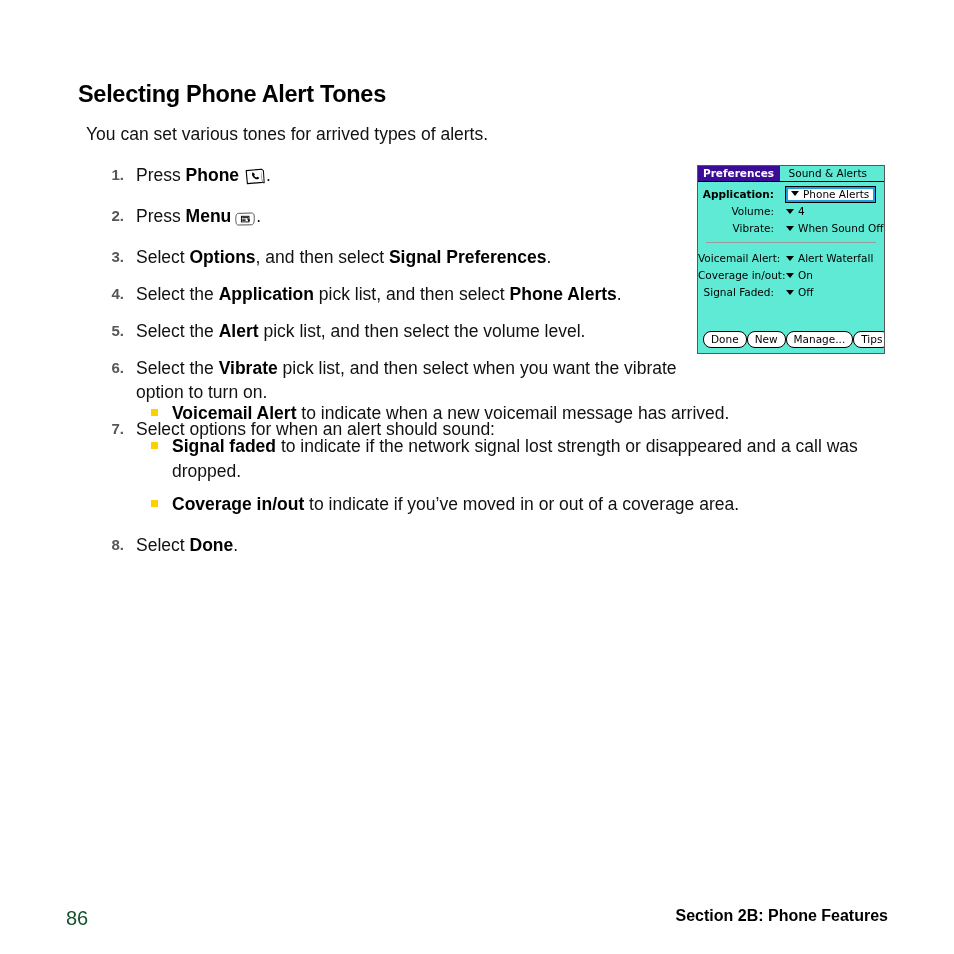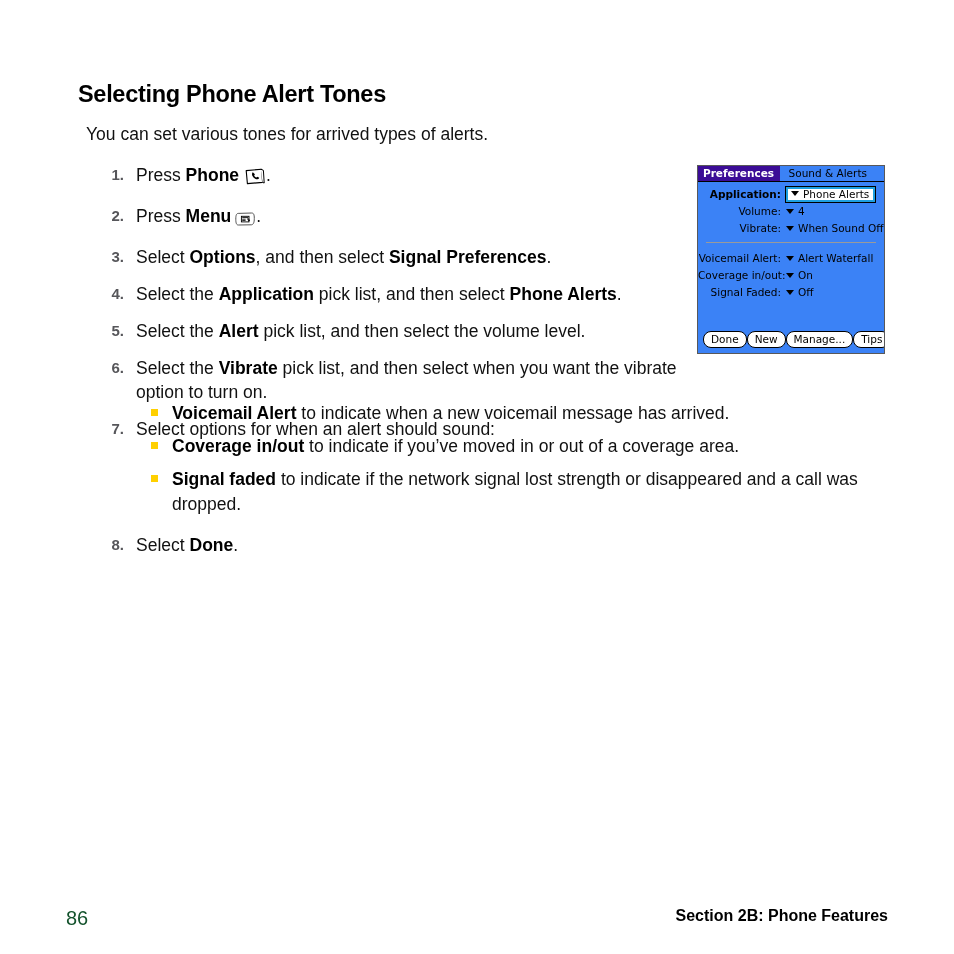--- a/index.html
+++ b/index.html
@@ -139,21 +139,21 @@
     white-space: nowrap;
   }
 
   
   .device {
     position: absolute;
     left: 697px;
     top: 141px;
     width: 188px;
     height: 189px;
-    background: #3b82f6;
+    background: #5eead4;
     border: 1px solid #58585a;
     box-sizing: border-box;
     font-family: "DejaVu Sans", sans-serif;
     overflow: hidden;
   }
   .dev-titlebar {
     position: relative;
     height: 16px;
     border-bottom: 1px solid #000;
     box-sizing: border-box;
@@ -187,21 +187,21 @@
   }
   .dev-row {
     display: flex;
     align-items: center;
     height: 16px;
     margin-bottom: 1px;
   }
   .dev-label {
     width: 88px;
     text-align: right;
-    padding-right: 5px;
+    padding-right: 12px;
     font-size: 10.5px;
     color: #000;
     white-space: nowrap;
     box-sizing: border-box;
   }
   .dev-label.strong { font-weight: bold; }
   .dev-value {
     flex: 1;
     font-size: 10.5px;
     color: #000;
@@ -315,25 +315,25 @@
 
   </div>
 
   <div class="sublist">
     <div class="subitem">
       <span class="sq-bullet"></span>
       <b>Voicemail Alert</b><span> to indicate when a new voicemail message has arrived.</span>
     </div>
     <div class="subitem">
       <span class="sq-bullet"></span>
-      <b>Coverage in/out</b><span> to indicate if you’ve moved in or out of a coverage area.</span>
+      <b>Signal faded</b><span> to indicate if the network signal lost strength or disappeared and a call was dropped.</span>
     </div>
     <div class="subitem">
       <span class="sq-bullet"></span>
-      <b>Signal faded</b><span> to indicate if the network signal lost strength or disappeared and a call was dropped.</span>
+      <b>Coverage in/out</b><span> to indicate if you’ve moved in or out of a coverage area.</span>
     </div>
   </div>
 
   <div class="step-last">
     <span class="step-num">8.</span>
     <span class="step-body"><span>Select </span><b>Done</b><span>.</span></span>
   </div>
 
   <div class="device">
 

